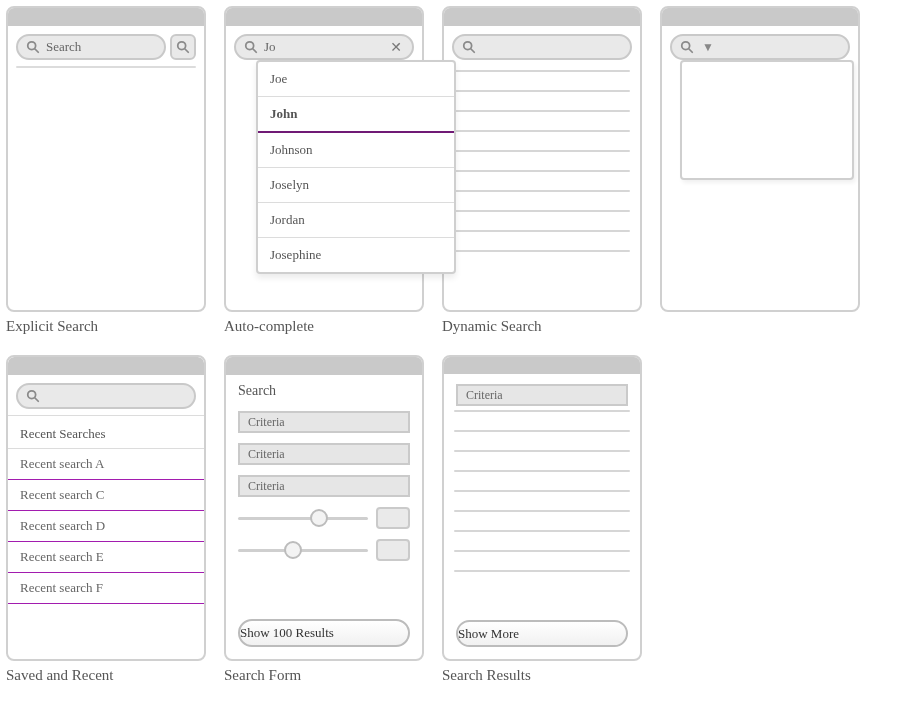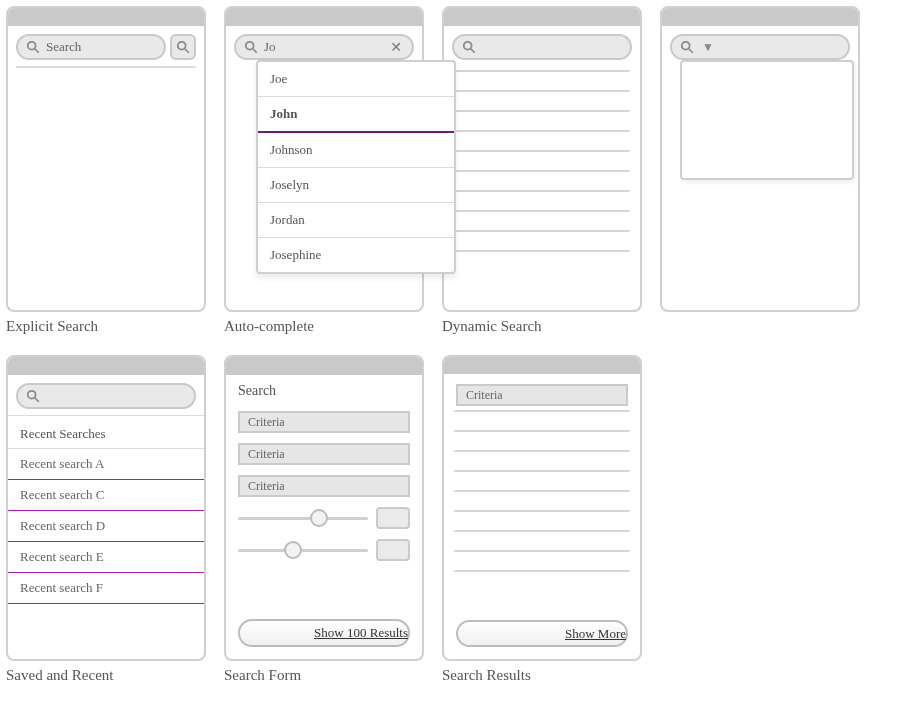--- a/index.html
+++ b/index.html
@@ -204,24 +204,23 @@
     border-radius: 4px;
   }
   .action-btn {
     margin: auto 12px 12px 12px;
     height: 28px;
     border: 2px solid #bcbcbc;
     border-radius: 14px;
     background: linear-gradient(#ffffff, #f1f1f1);
     display: flex;
     align-items: center;
-    justify-content: flex-end;
+    justify-content: flex-start;
     font-size: 13px;
     color: #333;
-    text-decoration: underline;
   }
   .results-area {
     margin: 4px 10px 0 10px;
     display: flex;
     flex-direction: column;
     gap: 18px;
     height: 220px;
   }
 </style>
 </head>

